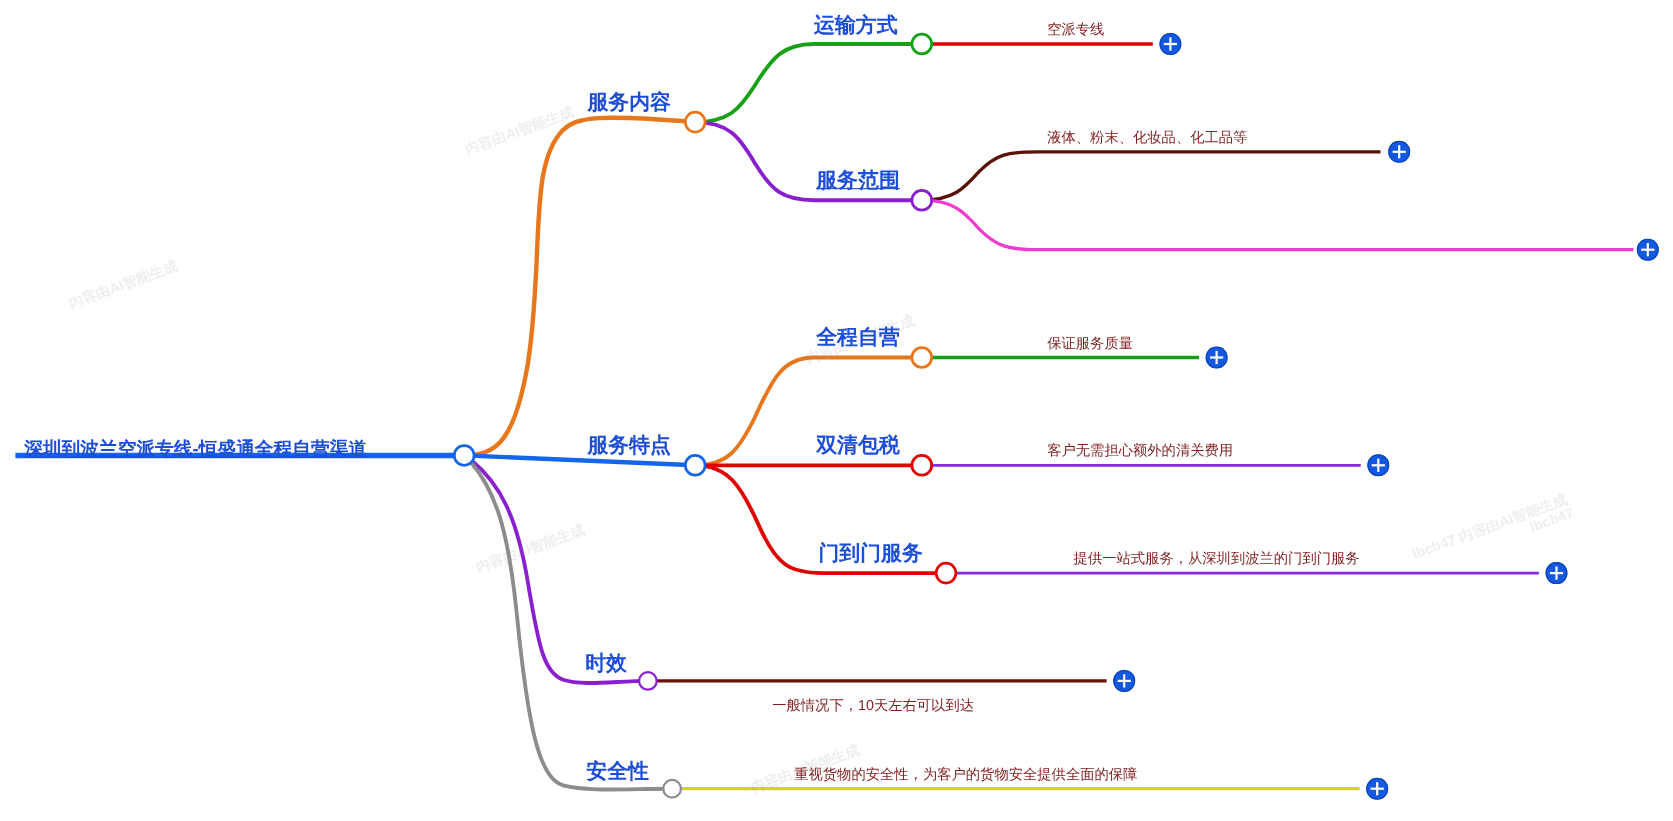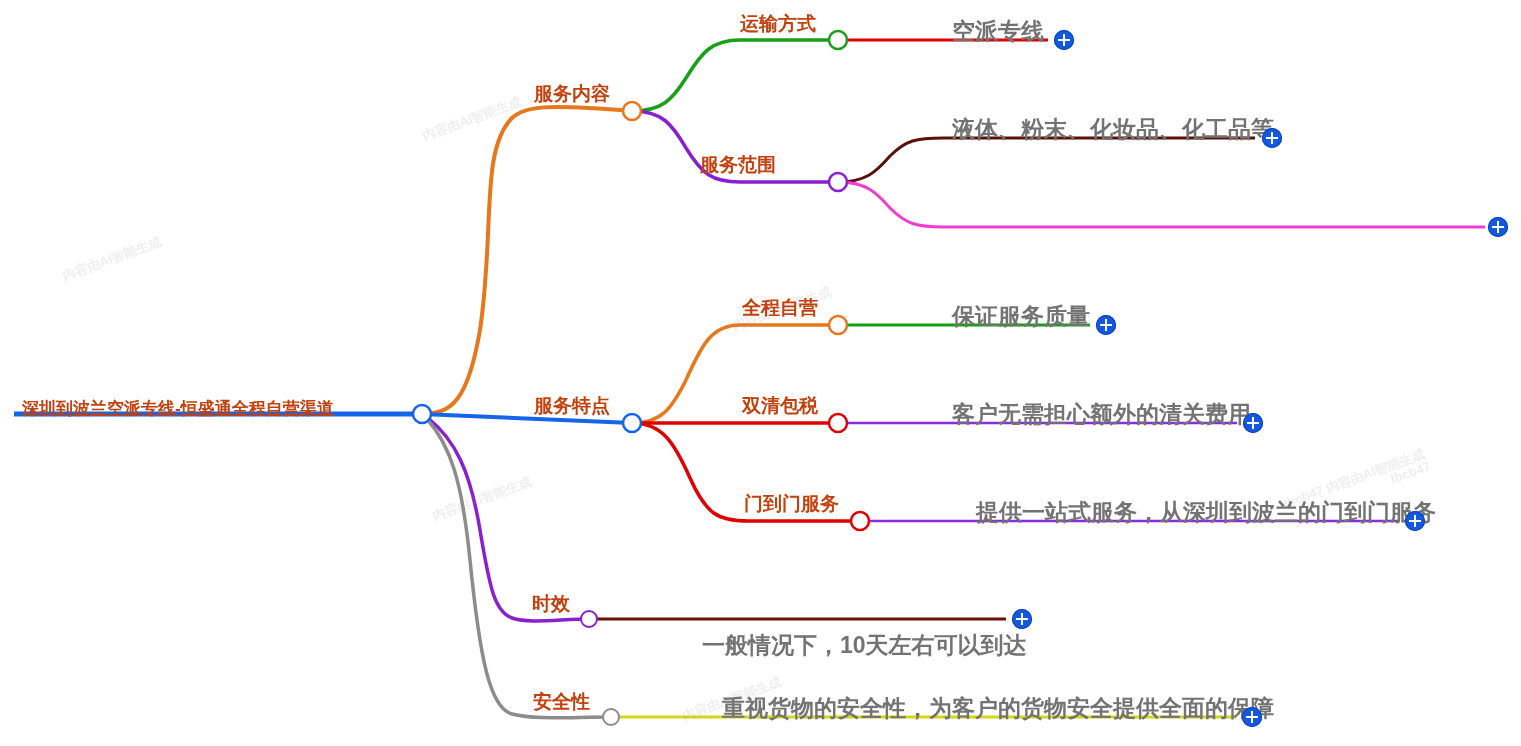--- a/index.html
+++ b/index.html
@@ -5,31 +5,31 @@
   html,body{margin:0;padding:0;background:#ffffff;}
   body{
     width:1521px;height:746px;position:relative;overflow:hidden;
     font-family:"Liberation Sans","DejaVu Sans",sans-serif;
   }
   #stage{position:absolute;left:0;top:0;width:1521px;height:746px;}
   svg.wires{position:absolute;left:0;top:0;width:1521px;height:746px;pointer-events:none;}
 
   
   .lbl{
-    position:absolute;white-space:nowrap;color:#c2410c;
+    position:absolute;white-space:nowrap;color:#1d4ed8;
     line-height:1;
   }
   .root-label{
     font-size:17px;font-weight:bold;letter-spacing:0px;
   }
   .branch-label{
     font-size:19px;font-weight:bold;
   }
   .leaf-label{
-    font-size:23px;font-weight:bold;color:#737373;
+    font-size:13px;font-weight:normal;color:#7f1d1d;
   }
   .leaf-label.two-line{line-height:1.45;}
 
   
   .plus{
     position:absolute;width:20px;height:20px;border-radius:50%;
     background:#1358e0;box-shadow:0 0 0 1px #0a44b8 inset;
   }
   .plus:before,.plus:after{
     content:"";position:absolute;background:#ffffff;
@@ -108,21 +108,21 @@
   <div class="wm" style="left:680px;top:690px;">内容由AI智能生成</div>
 
   <div class="lbl root-label" style="left:22px;top:400px;text-decoration:underline;">深圳到波兰空派专线-恒盛通全程自营渠道</div>
 
   <div class="lbl branch-label" style="left:534px;top:84px;">服务内容</div>
   <div class="lbl branch-label" style="left:534px;top:396px;">服务特点</div>
   <div class="lbl branch-label" style="left:532px;top:594px;">时效</div>
   <div class="lbl branch-label" style="left:533px;top:692px;">安全性</div>
 
   <div class="lbl branch-label" style="left:740px;top:14px;">运输方式</div>
-  <div class="lbl branch-label" style="left:700px;top:155px;">服务范围</div>
+  <div class="lbl branch-label" style="left:742px;top:155px;text-decoration:underline;">服务范围</div>
   <div class="lbl branch-label" style="left:742px;top:298px;">全程自营</div>
   <div class="lbl branch-label" style="left:742px;top:396px;">双清包税</div>
   <div class="lbl branch-label" style="left:744px;top:494px;">门到门服务</div>
 
   <div class="lbl leaf-label" style="left:952px;top:20px;">空派专线</div>
   <div class="lbl leaf-label" style="left:952px;top:118px;">液体、粉末、化妆品、化工品等</div>
   <div class="lbl leaf-label" style="left:952px;top:305px;">保证服务质量</div>
   <div class="lbl leaf-label" style="left:952px;top:403px;text-align:right;">客户无需担心额外的清关费用</div>
   <div class="lbl leaf-label" style="left:976px;top:501px;">提供一站式服务，从深圳到波兰的门到门服务</div>
   <div class="lbl leaf-label" style="left:702px;top:599px;margin-top:35px;">一般情况下，10天左右可以到达</div>

